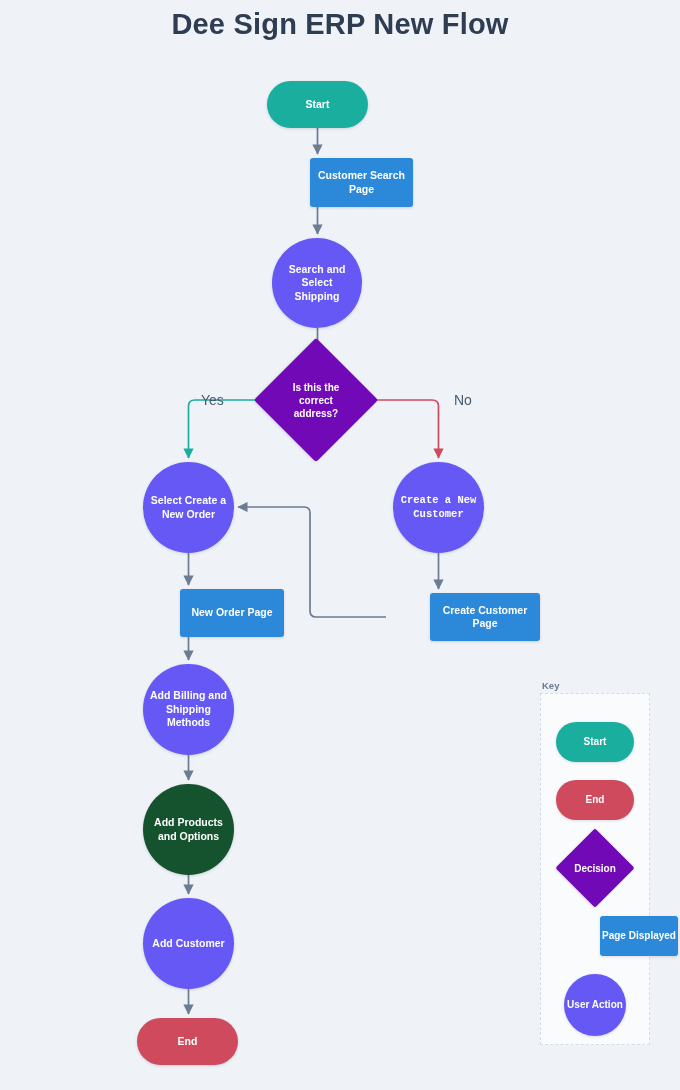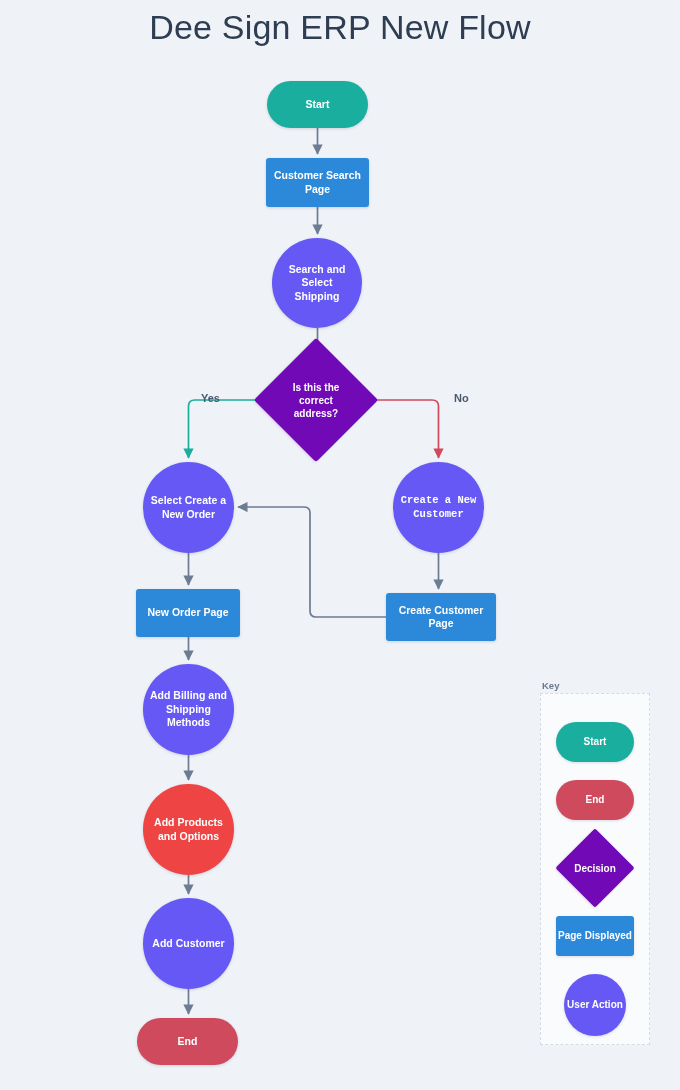--- a/index.html
+++ b/index.html
@@ -16,22 +16,22 @@
     height: 1090px;
     background: #eff2f7;
   }
 
   
   #title {
     position: absolute;
     left: 0; top: 8px;
     width: 680px;
     text-align: center;
-    font-size: 34px;
-    font-weight: normal;
+    font-size: 29px;
+    font-weight: bold;
     color: #2e3d52;
     letter-spacing: 0.2px;
   }
 
   
   #edges {
     position: absolute;
     left: 0; top: 0;
     width: 680px; height: 1090px;
     pointer-events: none;
@@ -46,21 +46,21 @@
     text-align: center;
     color: #ffffff;
     font-size: 10.5px;
     font-weight: bold;
     line-height: 1.28;
     padding: 2px 6px;
     box-shadow: 0 1px 3px rgba(40,55,80,0.16);
     z-index: 2;
   }
   .node-terminal { border-radius: 26px; }
-  .node-process  { border-radius: 3px; }
+  .node-process  { border-radius: 3px; margin-left: 44px; }
   .node-circle   { border-radius: 50%; }
 
   .node-diamond {
     position: absolute;
     z-index: 2;
   }
   .node-diamond .dia-shape {
     position: absolute;
     left: 0; top: 0;
     width: 100%; height: 100%;
@@ -79,23 +79,23 @@
     color: #fff;
     font-size: 10px;
     font-weight: bold;
     line-height: 1.3;
     padding: 0 10px;
   }
 
   
   .edge-label {
     position: absolute;
-    font-size: 11px;
+    font-size: 14px;
     color: #4a5a6e;
-    font-weight: bold;
+    font-weight: normal;
     z-index: 3;
     background: transparent;
   }
 
   
   #key-wrap {
     position: absolute;
     left: 540px;
     top: 680px;
     width: 110px;
@@ -230,21 +230,21 @@
   </div>
 
   <div class="node node-process" style="left:386px;top:593px;width:110px;height:48px;background:#2c88d9;">
     <span>Create Customer Page</span>
   </div>
 
   <div class="node node-circle" style="left:143px;top:664px;width:91px;height:91px;background:#6558f5;">
     <span>Add Billing and Shipping Methods</span>
   </div>
 
-  <div class="node node-circle" style="left:143px;top:784px;width:91px;height:91px;background:#ef4444;">
+  <div class="node node-circle" style="left:143px;top:784px;width:91px;height:91px;background:#14532d;">
     <span>Add Products and Options</span>
   </div>
 
   <div class="node node-circle" style="left:143px;top:898px;width:91px;height:91px;background:#6558f5;">
     <span>Add Customer</span>
   </div>
 
   <div class="node node-terminal" style="left:137px;top:1018px;width:101px;height:47px;background:#d04a5e;">
     <span>End</span>
   </div>

